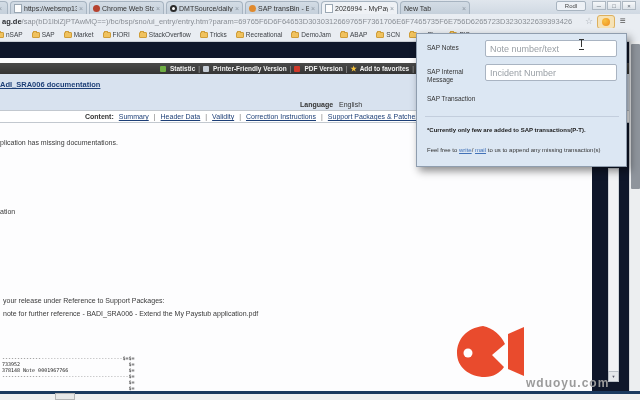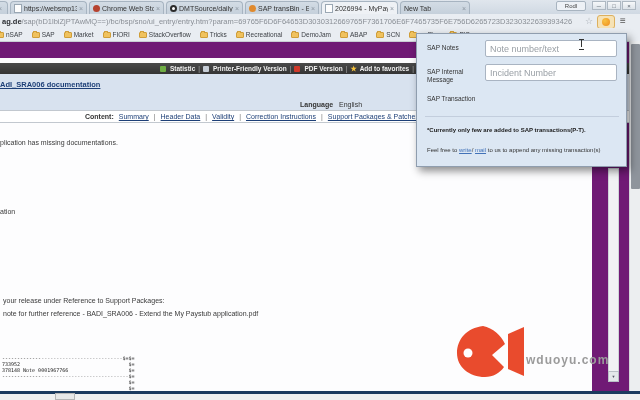--- a/index.html
+++ b/index.html
@@ -1,17 +1,17 @@
 <!DOCTYPE html>
 <html><head>
 <meta charset="utf-8">
 <style>
   html,body{margin:0;padding:0;background:#fff;}
   .screen{position:relative;width:640px;height:400px;overflow:hidden;
-          font-family:"Liberation Sans",sans-serif;background:#701a75;}
+          font-family:"Liberation Sans",sans-serif;background:#0f172a;}
 
   
   .tabbar{position:absolute;left:0;top:0;width:640px;height:14px;
           background:linear-gradient(#e0e6ed,#d0d9e3);}
   .tab{position:absolute;top:1px;height:13px;box-sizing:border-box;
        background:linear-gradient(#d3dce5,#c5d0db);border:1px solid #a7b4c1;border-bottom:none;
        border-radius:4px 4px 0 0;display:flex;align-items:center;padding:0 3px;
        font-size:7px;color:#333;overflow:hidden;white-space:nowrap;}
   .tab.active{background:#eef1f5;z-index:3;}
   .tlabel{flex:1;overflow:hidden;}
@@ -110,21 +110,21 @@
   .plink{color:#4272b8;text-decoration:underline;}
   .ibeam{position:absolute;left:162px;top:5px;width:5px;height:9px;border-top:1px solid #333;
          border-bottom:1px solid #333;}
   .ibeam::before{content:"";display:block;width:1px;height:7px;background:#333;margin:0 auto;}
 
   
   .watermark{position:absolute;left:455px;top:320px;width:165px;height:68px;z-index:40;}
   .wm-fish{position:absolute;left:0;top:2px;}
   .wm-cn{position:absolute;left:70px;top:6px;font-size:23px;letter-spacing:3px;color:#8f8f8f;
          font-family:"DejaVu Sans",sans-serif;}
-  .wm-site{position:absolute;left:71px;top:33px;font-size:12px;font-weight:bold;color:#9b9b9b;
+  .wm-site{position:absolute;left:71px;top:56px;font-size:12px;font-weight:bold;color:#9b9b9b;
            letter-spacing:1px;}
 </style>
 </head>
 <body>
 
 <div class="screen">
 
   <div class="tabbar">
     <div class="tab" style="left:-8px;width:16px;">
       <span class="tclose">×</span>

